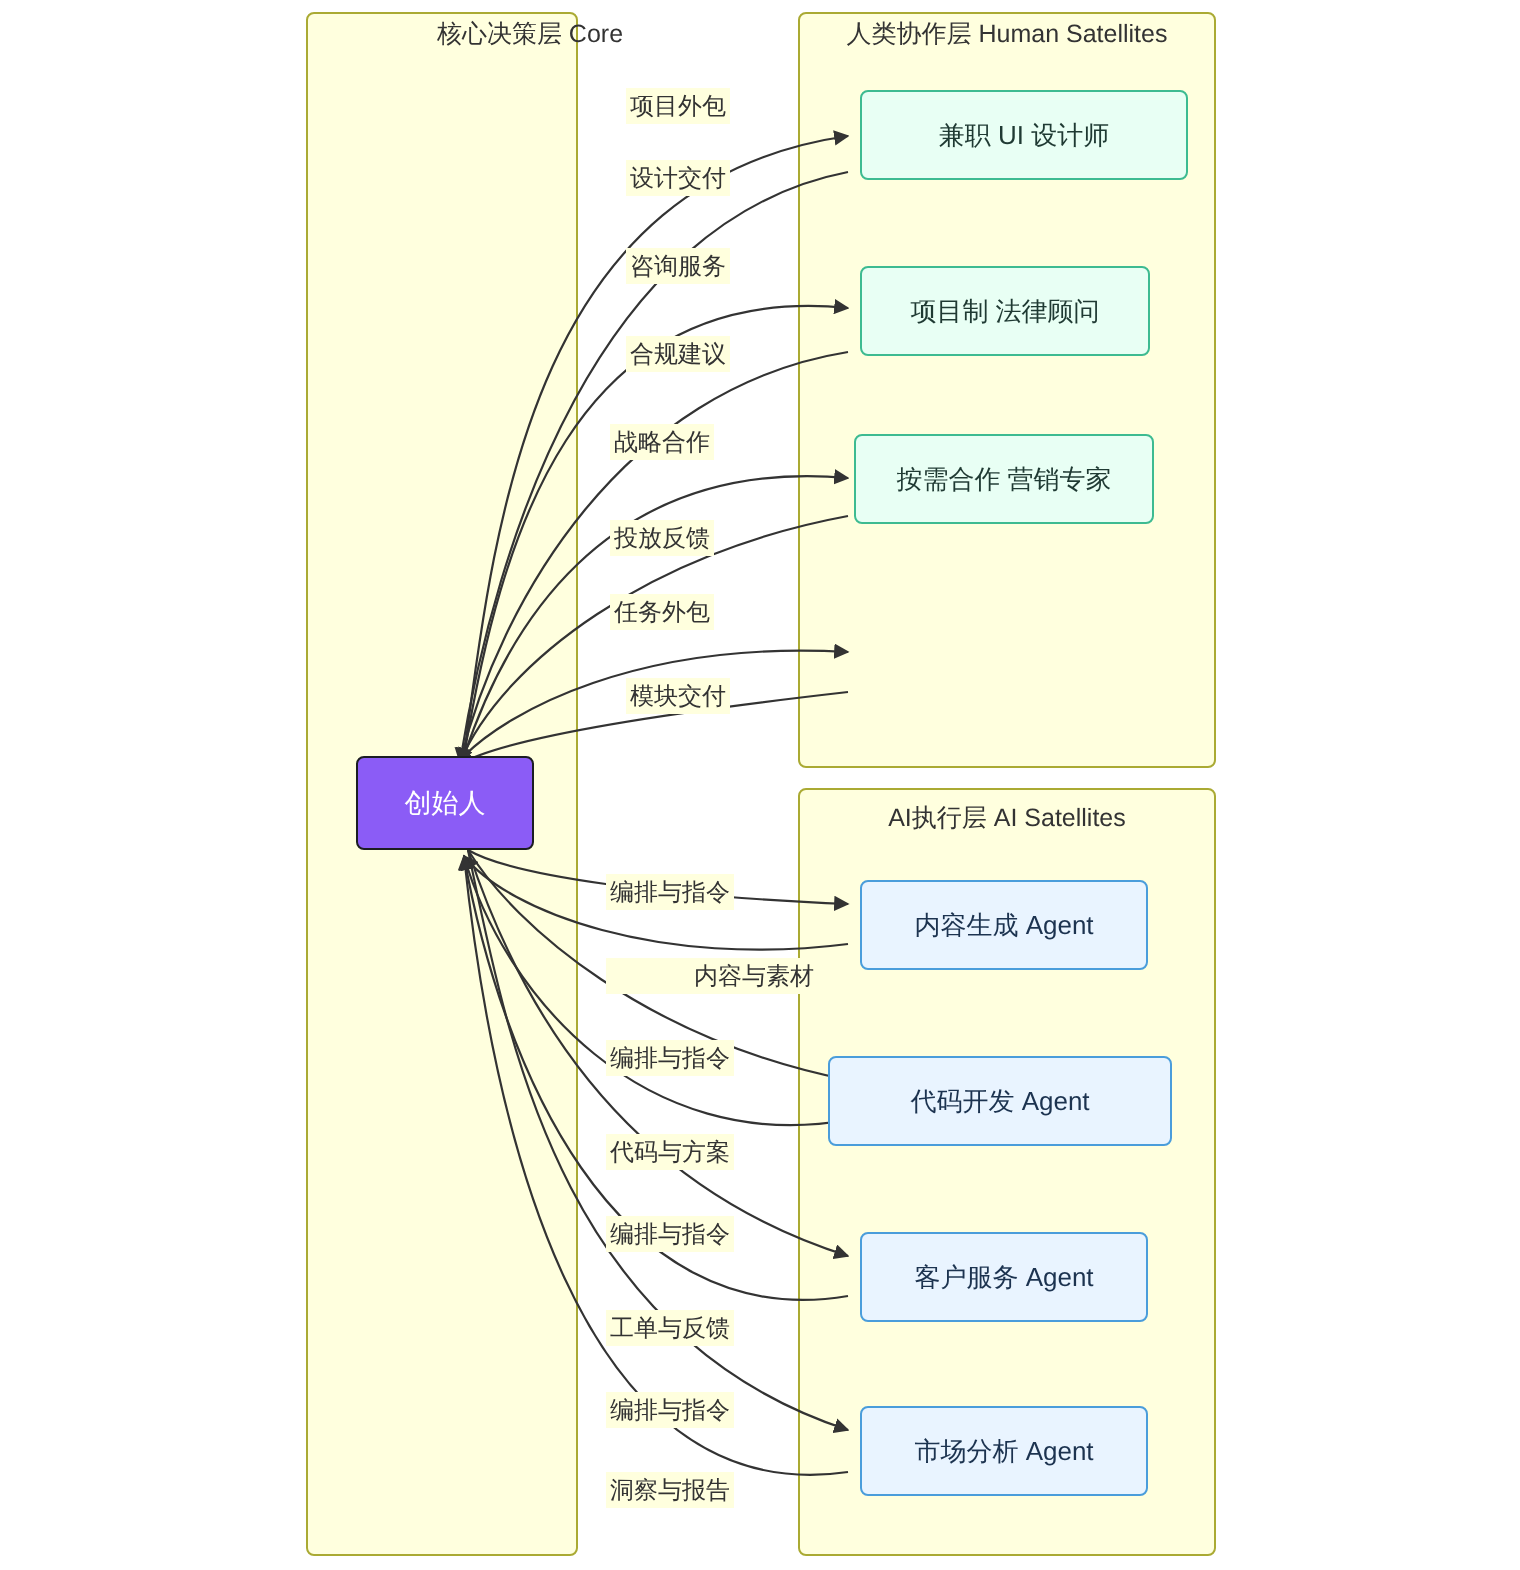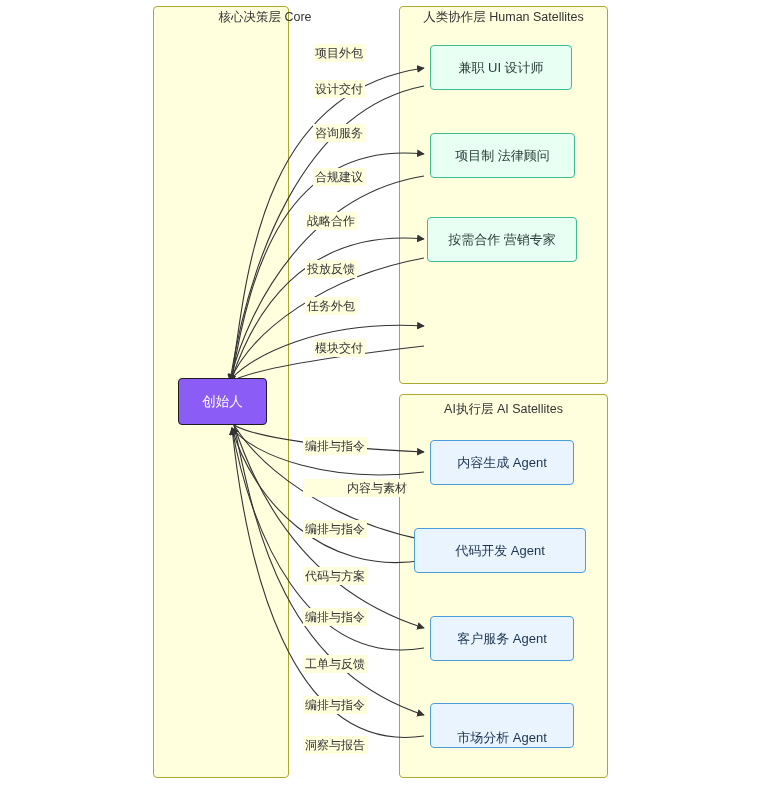--- a/index.html
+++ b/index.html
@@ -120,40 +120,40 @@
       <path d="M 424 560 C 322 578 252 498 232 428"></path>
       <path d="M 424 648 C 306 668 250 530 232 428"></path>
       <path d="M 424 736 C 288 756 246 560 232 428"></path>
     </g>
   </svg>
 
   <div class="node core" style="left:178px; top:378px; width:89px; height:47px;">
     <span>创始人</span>
   </div>
 
-  <div class="node human" style="left:430px; top:45px; width:142px; height:45px;">
+  <div class="node human" style="left:430px; top:45px; width:164px; height:45px;">
     <span>兼职 UI 设计师</span>
   </div>
   <div class="node human" style="left:430px; top:133px; width:145px; height:45px;">
     <span>项目制 法律顾问</span>
   </div>
   <div class="node human" style="left:427px; top:217px; width:150px; height:45px;">
     <span>按需合作 营销专家</span>
   </div>
 
   <div class="node ai" style="left:430px; top:440px; width:144px; height:45px;">
     <span>内容生成 Agent</span>
   </div>
   <div class="node ai" style="left:414px; top:528px; width:172px; height:45px;justify-content:center;">
     <span>代码开发 Agent</span>
   </div>
   <div class="node ai" style="left:430px; top:616px; width:144px; height:45px;">
     <span>客户服务 Agent</span>
   </div>
-  <div class="node ai" style="left:430px; top:703px; width:144px; height:45px;align-items:flex-end;">
+  <div class="node ai" style="left:430px; top:703px; width:144px; height:45px;">
     <span>市场分析 Agent</span>
   </div>
 
   <div class="edge-label" style="left:313px; top:44px;">项目外包</div>
   <div class="edge-label" style="left:313px; top:80px;">设计交付</div>
   <div class="edge-label" style="left:313px; top:124px;">咨询服务</div>
   <div class="edge-label" style="left:313px; top:168px;">合规建议</div>
   <div class="edge-label" style="left:305px; top:212px;">战略合作</div>
   <div class="edge-label" style="left:305px; top:260px;">投放反馈</div>
   <div class="edge-label" style="left:305px; top:297px;">任务外包</div>

